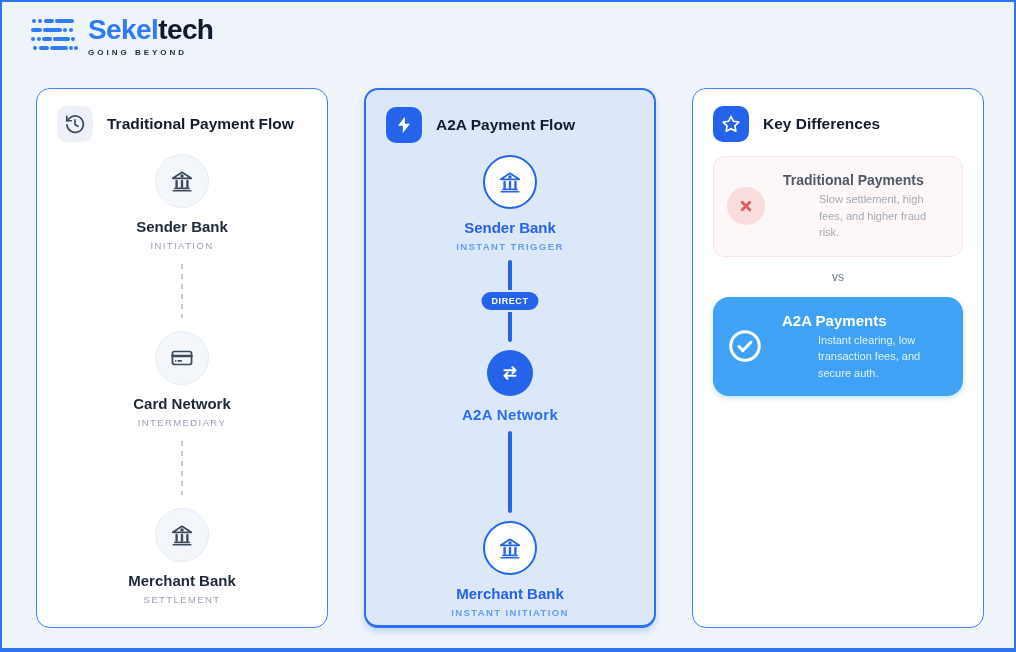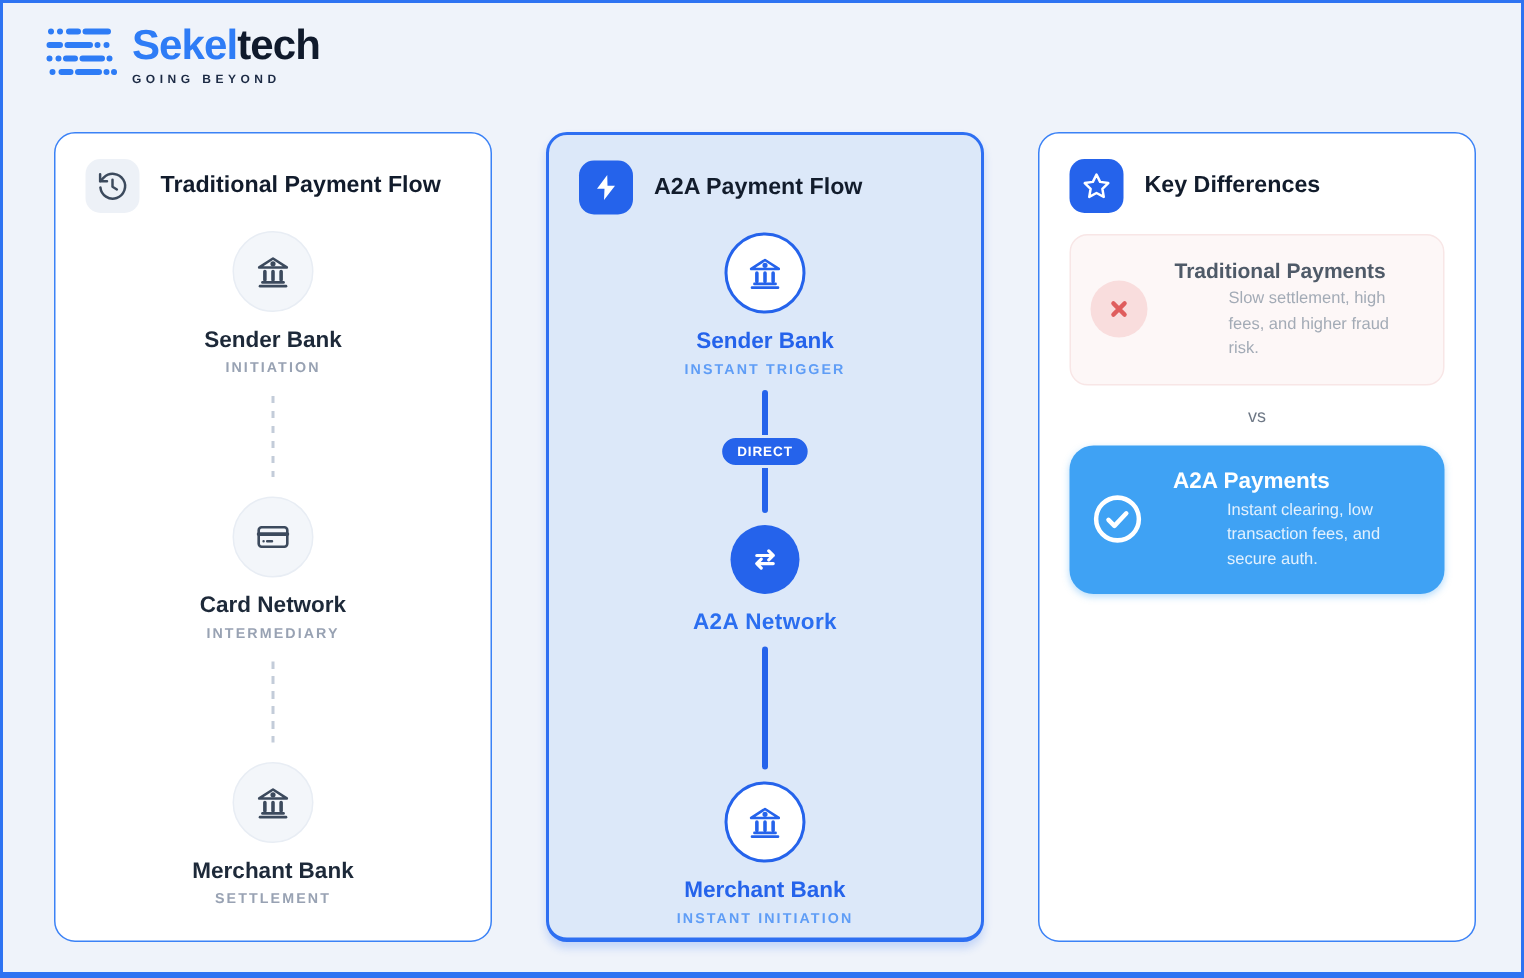--- a/index.html
+++ b/index.html
@@ -32,21 +32,21 @@
   .badge-gray { background:#edf1f7; }
   .badge-blue { background:#2563eb; }
   .card-title { font-size:15.5px; font-weight:700; color:#121c2c; }
 
   
   .flow { display:flex; flex-direction:column; align-items:center; padding-top:12px; }
   .node { display:flex; flex-direction:column; align-items:center; text-align:center; }
   .node-circle { display:flex; align-items:center; justify-content:center; border-radius:50%; }
   .circle-gray { width:54px; height:54px; background:#f3f6fa; border:1px solid #e8edf4; margin-bottom:10px; }
   .node-label { font-size:15px; font-weight:700; color:#1d2939; margin-bottom:5px; }
-  .node-sub { font-size:9.5px; font-weight:700; letter-spacing:1.4px; color:#98a2b3; }
+  .node-sub { font-size:9.5px; font-weight:400; letter-spacing:1.4px; color:#98a2b3; }
   .connector-dashed { width:2px; height:54px; margin:13px 0;
     background-image:repeating-linear-gradient(to bottom,#c3ccd9 0 5px,transparent 5px 10px); }
 
   .card-a2a .node-label { color:#2563eb; }
   .card-a2a .node-sub { color:#5f9df6; font-weight:600; }
   .circle-outline-blue { width:54px; height:54px; background:#ffffff; border:2.5px solid #2563eb; margin-bottom:10px; }
   .circle-solid-blue { width:46px; height:46px; background:#2563eb; margin-bottom:10px; }
   .node-label-light { font-size:15px; font-weight:700; color:#2b6ef0; letter-spacing:0.3px; }
   .connector-solid { position:relative; width:4px; height:82px; margin:8px 0; background:#2563eb; border-radius:3px; }
   .direct-badge { position:absolute; top:50%; left:50%; transform:translate(-50%,-50%);

